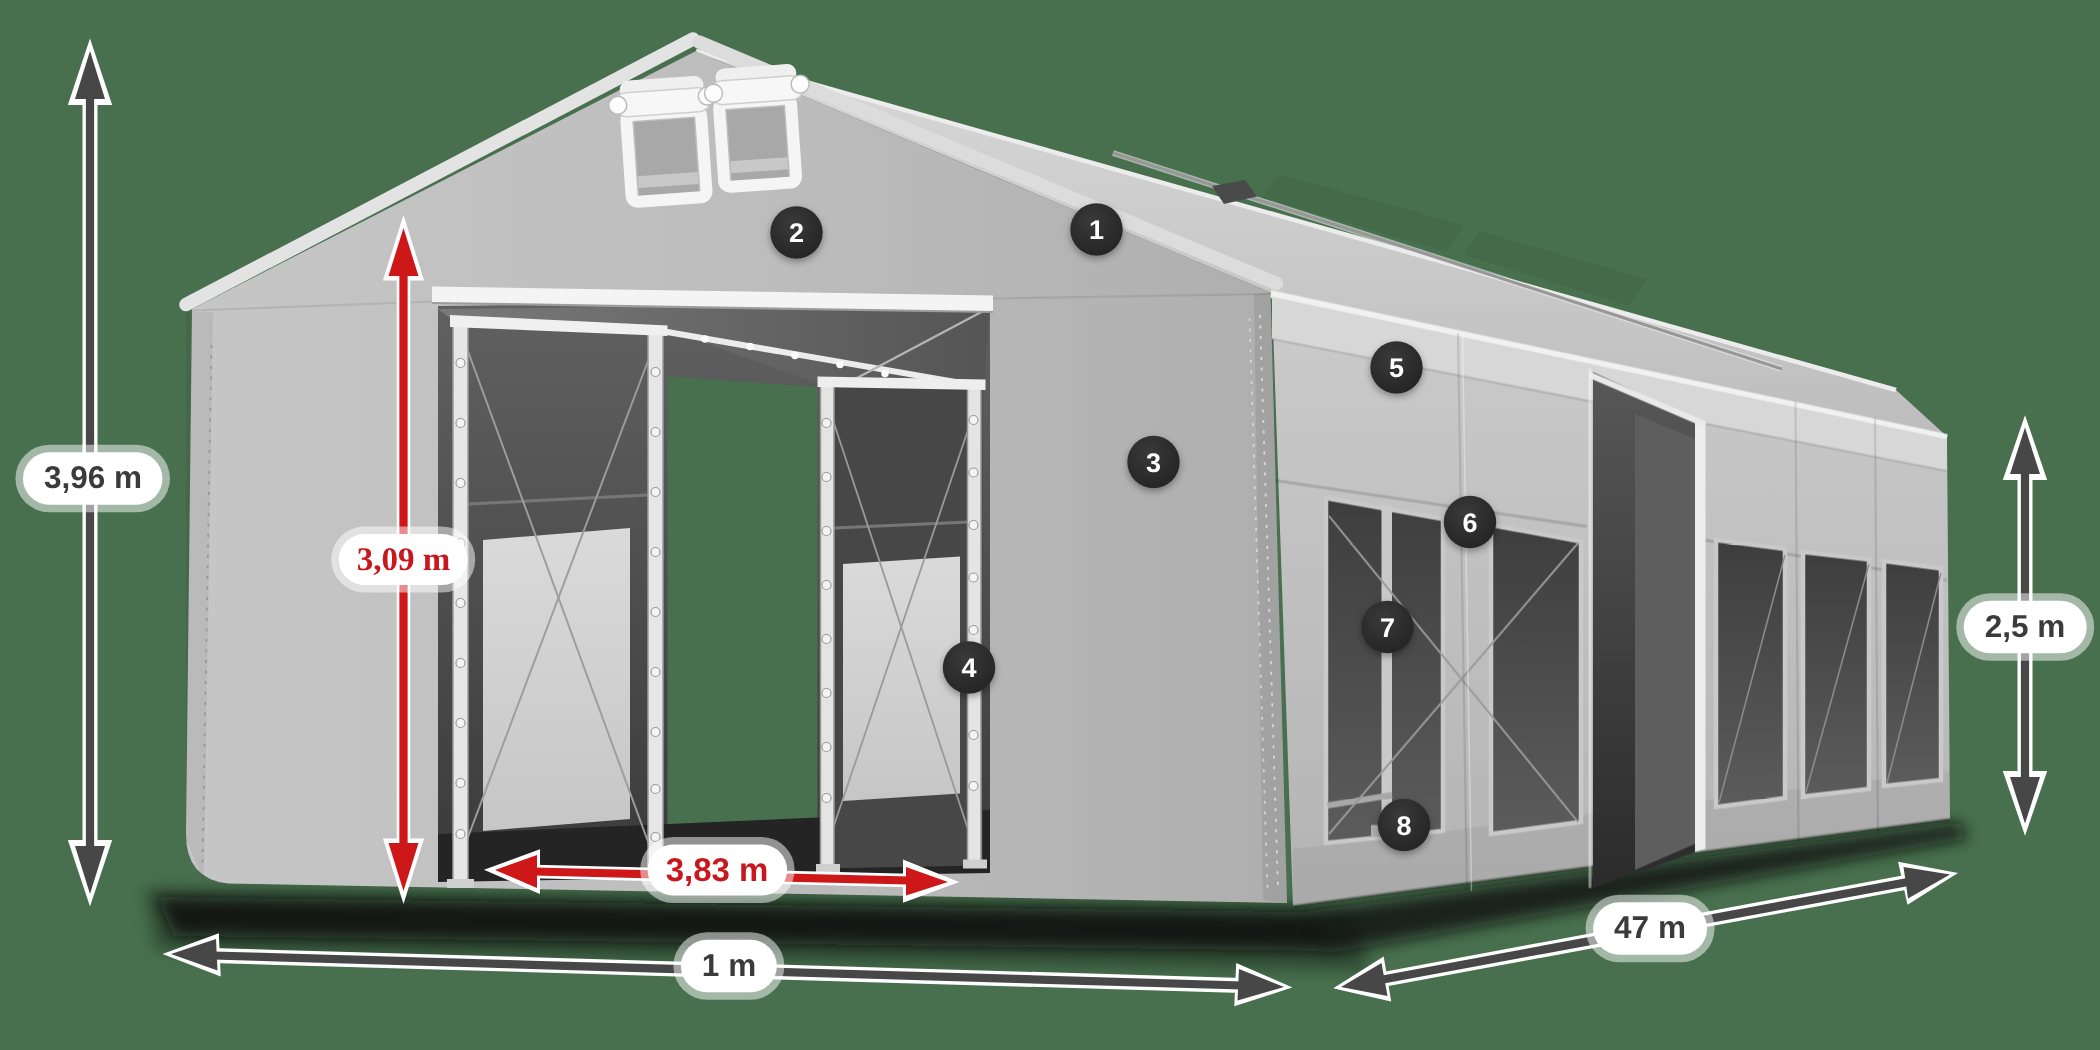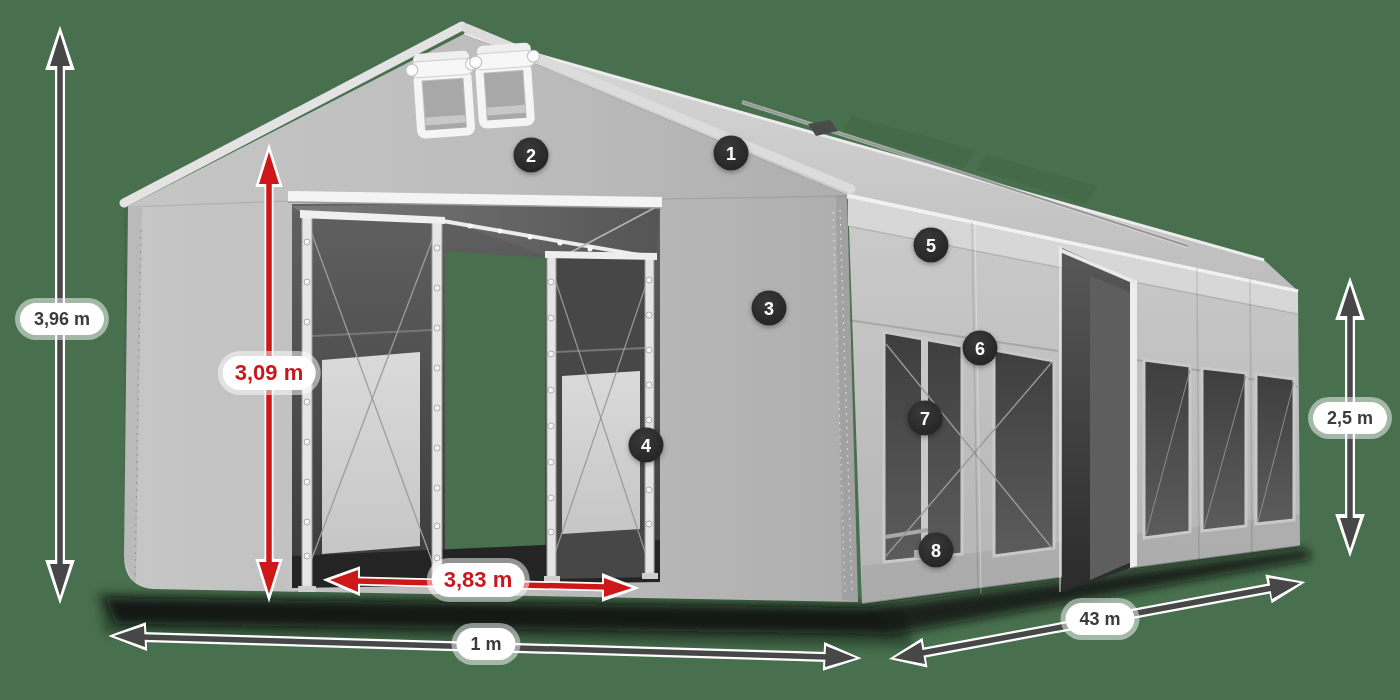--- a/index.html
+++ b/index.html
@@ -6,21 +6,21 @@
   .stage{
     position:relative;width:1400px;height:700px;overflow:hidden;
     background:var(--background,#48704e);
     font-family:"Liberation Sans",sans-serif;
   }
   .stage > svg{position:absolute;left:0;top:0;}
   .pill{
     position:absolute;transform:translate(-50%,-50%);
     background:var(--label-bg,#ffffff);
     color:var(--label-text,#3b3b3b);
-    font-weight:bold;font-size:18px;line-height:1;
+    font-weight:bold;font-size:21px;line-height:1;
     padding:7px 14px;border-radius:22px;white-space:nowrap;
     box-shadow:0 0 0 5px rgba(255,255,255,.5);
     z-index:5;
   }
   .pill.red{color:var(--label-text-red,#c8181e);font-size:22px;padding:6px 12px;}
   .callout{
     position:absolute;transform:translate(-50%,-50%);
     width:35px;height:35px;border-radius:50%;
     background:radial-gradient(circle at 42% 34%, #3a3a3a, var(--callout-bg,#262626) 72%);
     color:var(--callout-text,#ffffff);
@@ -301,24 +301,24 @@
         <polygon points="328,580 358,569 358,593" fill="#ffffff" stroke="#ffffff" stroke-width="4"></polygon>
         <polygon points="634,588 604,576 604,599" fill="#ffffff" stroke="#ffffff" stroke-width="4"></polygon>
         <line x1="356" y1="581" x2="606" y2="587" style="stroke:var(--arrow-red,#cd1719)" stroke-width="5.5"></line>
         <polygon points="330,580 358,570 358,592" style="fill:var(--arrow-red,#cd1719)"></polygon>
         <polygon points="632,588 604,578 604,597" style="fill:var(--arrow-red,#cd1719)"></polygon>
       </g>
     </g>
   </svg>
 
   <div class="pill" style="left:62px;top:319px;">3,96 m</div>
-  <div class="pill red" style="left:269px;top:373px;">3,09 m</div>
+  <div class="pill red" style="left:269px;top:373px;font-family:Liberation Serif, serif;">3,09 m</div>
   <div class="pill red" style="left:478px;top:580px;text-align:right;">3,83 m</div>
   <div class="pill" style="left:486px;top:644px;">1 m</div>
-  <div class="pill" style="left:1100px;top:619px;">43 m</div>
+  <div class="pill" style="left:1100px;top:619px;">47 m</div>
   <div class="pill" style="left:1350px;top:418px;text-align:right;">2,5 m</div>
 
   <div class="callout" style="left:731px;top:153px;">1</div>
   <div class="callout" style="left:531px;top:155px;">2</div>
   <div class="callout" style="left:769px;top:308px;">3</div>
   <div class="callout" style="left:646px;top:445px;">4</div>
   <div class="callout" style="left:931px;top:245px;">5</div>
   <div class="callout" style="left:980px;top:348px;">6</div>
   <div class="callout" style="left:925px;top:418px;">7</div>
   <div class="callout" style="left:936px;top:550px;">8</div>

